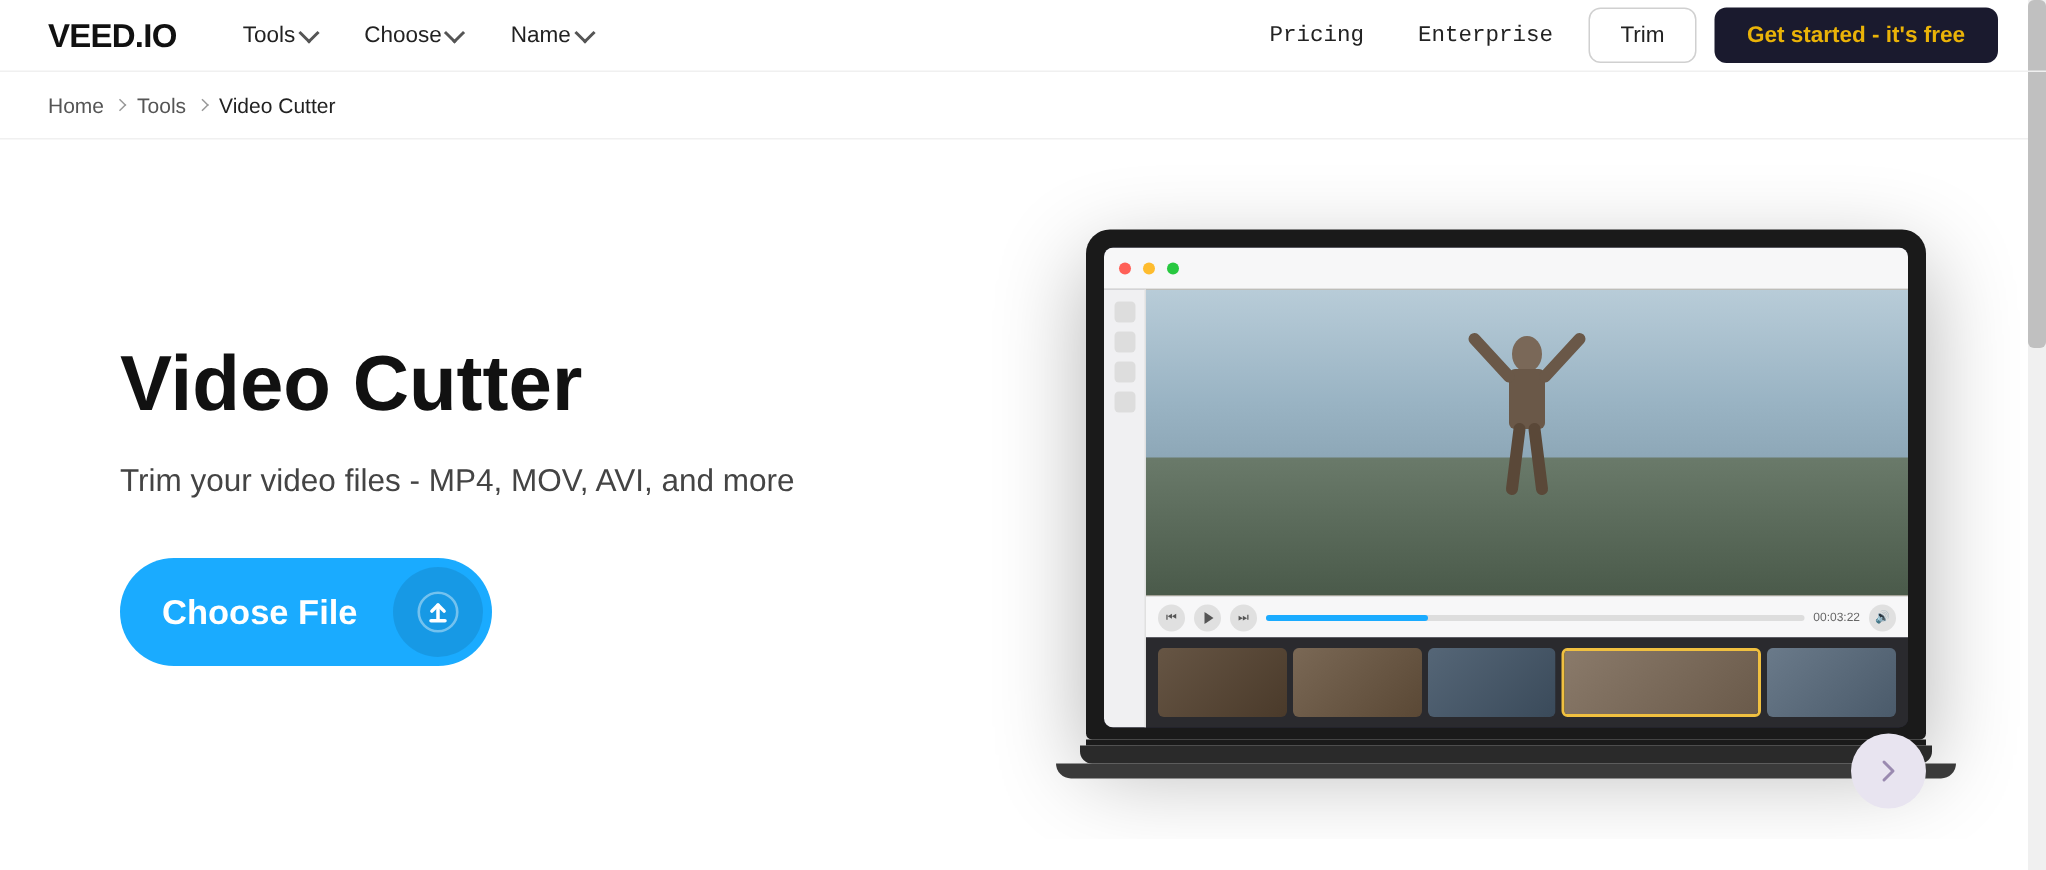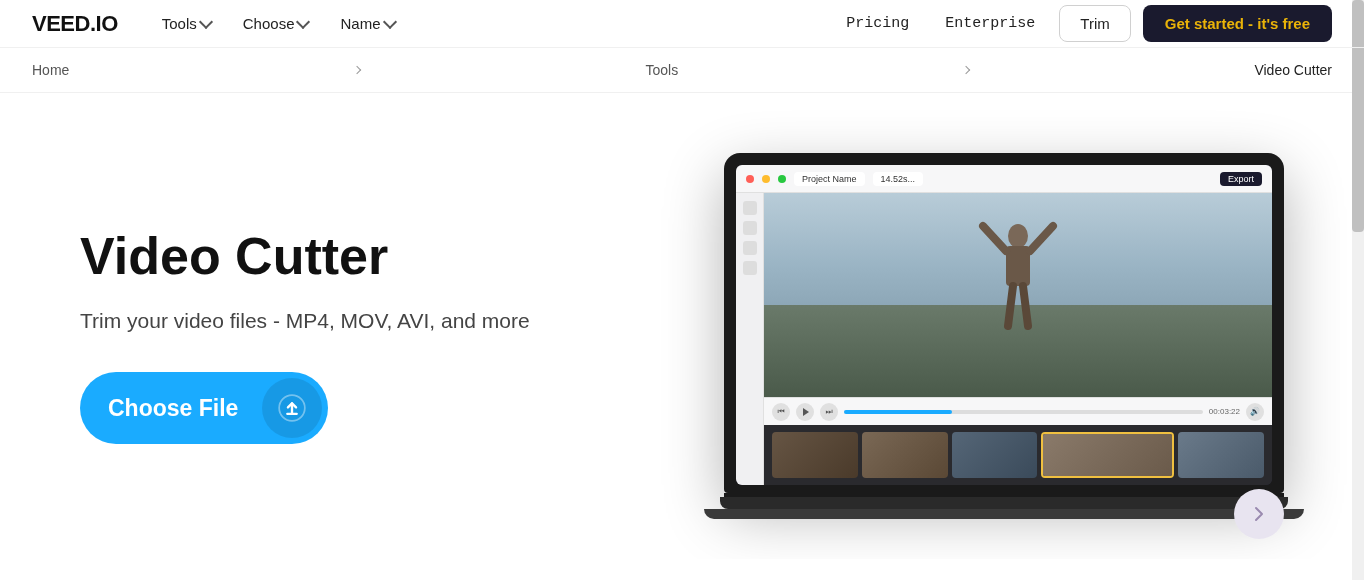--- a/index.html
+++ b/index.html
@@ -63,21 +63,20 @@
       border-radius: 8px;
       cursor: pointer;
     }
 
     
     .breadcrumb {
       display: flex; align-items: center; gap: 8px;
       padding: 14px 32px;
       font-size: 14px; color: #555;
       border-bottom: 1px solid #f0f0f0;
-      justify-content: space-between;
     }
     .breadcrumb-sep {
       width: 6px; height: 6px;
       border-right: 1.5px solid #999;
       border-bottom: 1.5px solid #999;
       transform: rotate(-45deg);
     }
     .breadcrumb a { color: #555; text-decoration: none; }
     .breadcrumb-current { color: #222; }
 
@@ -352,26 +351,20 @@
   <div class="hero-right">
     <div class="laptop-outer">
       <div class="laptop-screen-frame">
 
         <div class="laptop-screen">
 
           <div class="app-topbar">
             <div class="app-dot" style="background:#ff5f57;"></div>
             <div class="app-dot" style="background:#febc2e;"></div>
             <div class="app-dot" style="background:#28c840;"></div>
-            <div class="app-title-bar">
-              <span class="app-tab">Project Name</span>
-              <span class="app-tab">14.52s...</span>
-              <div style="flex:1;"></div>
-              <span class="app-export-btn">Export</span>
-            </div>
           </div>
 
           <div class="app-main">
 
             <div class="app-sidebar">
               <div class="app-sidebar-dot"></div>
               <div class="app-sidebar-dot"></div>
               <div class="app-sidebar-dot"></div>
               <div class="app-sidebar-dot"></div>
             </div>

